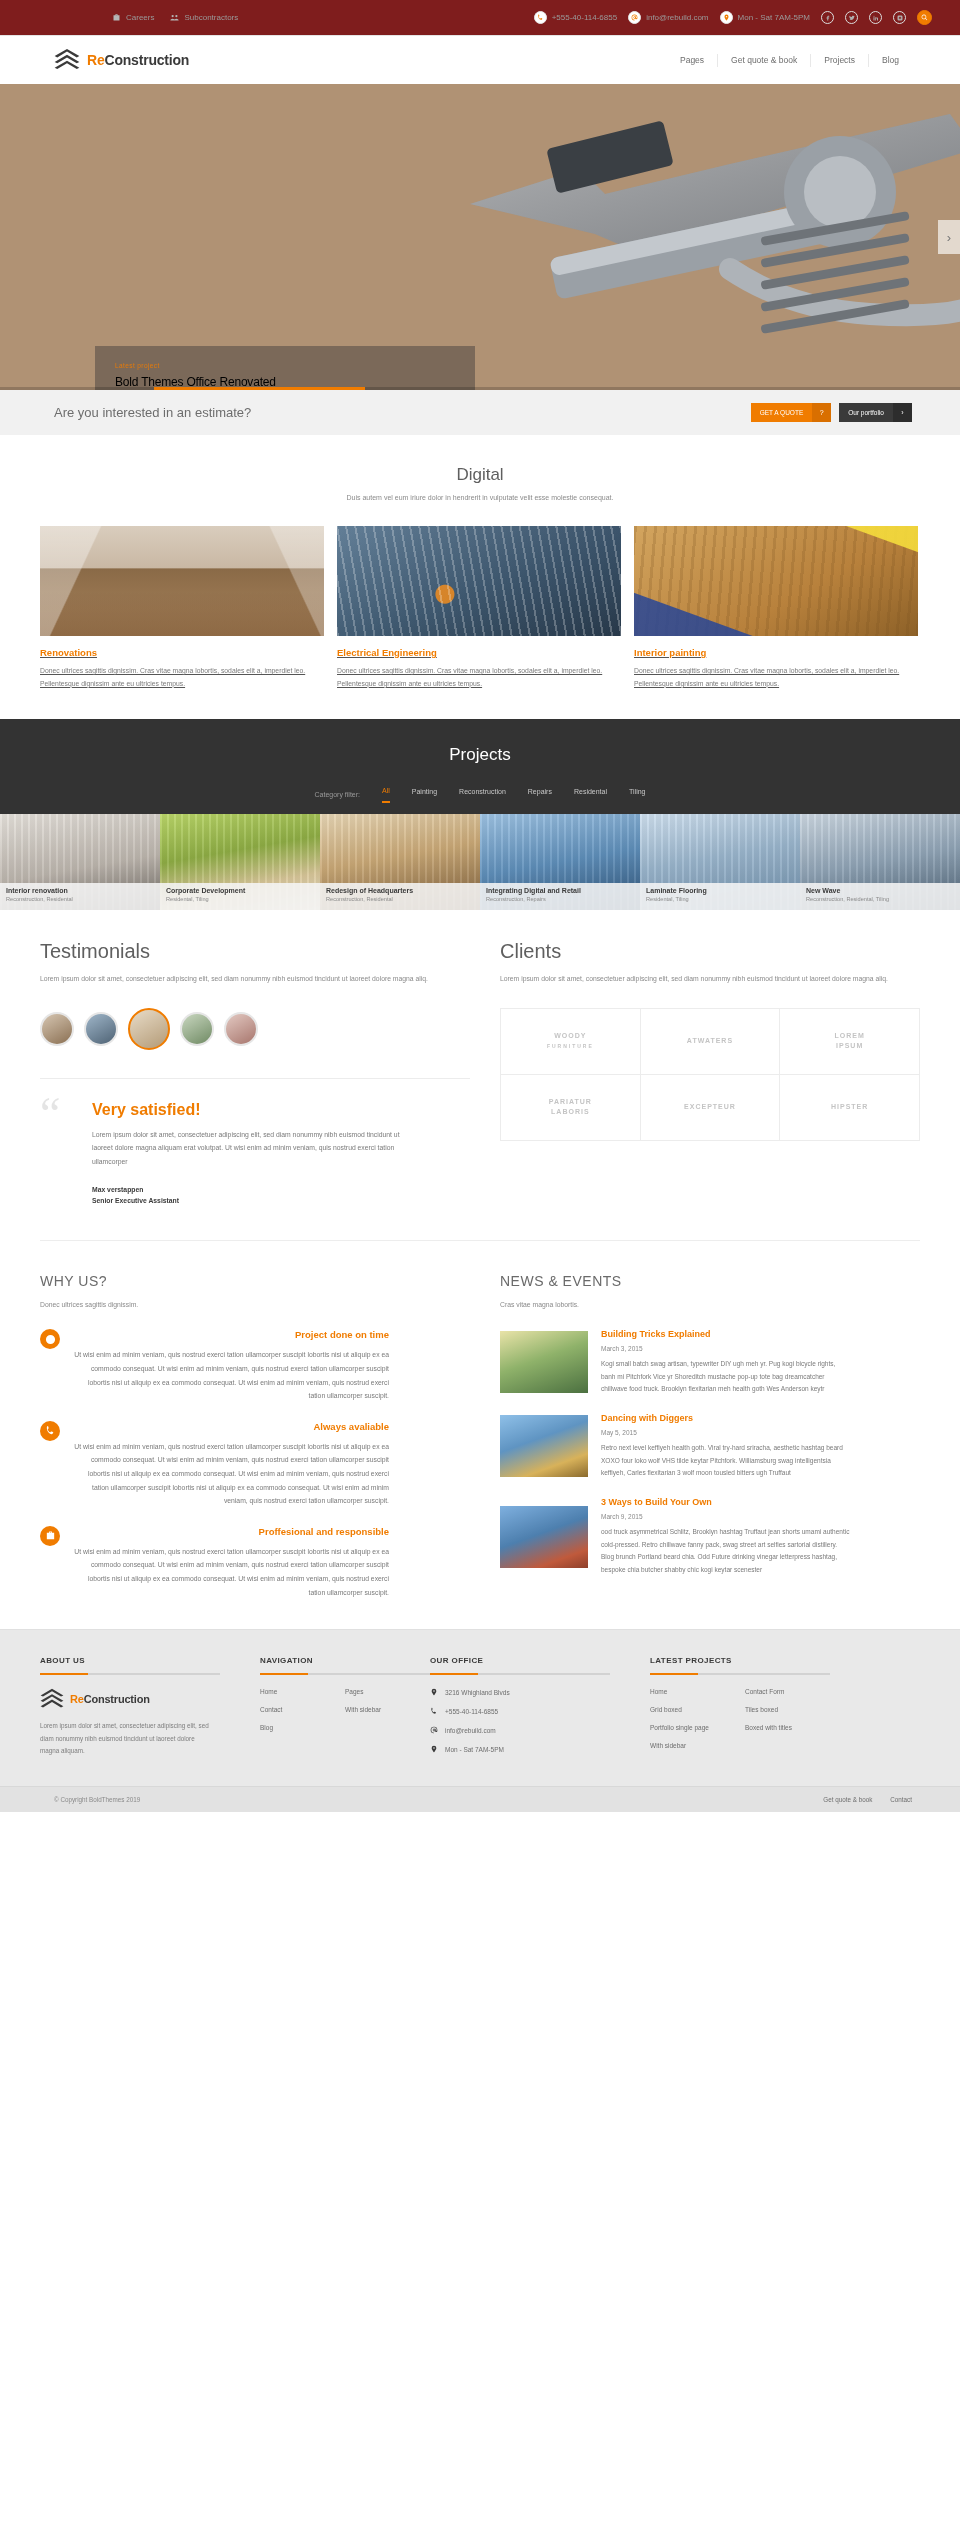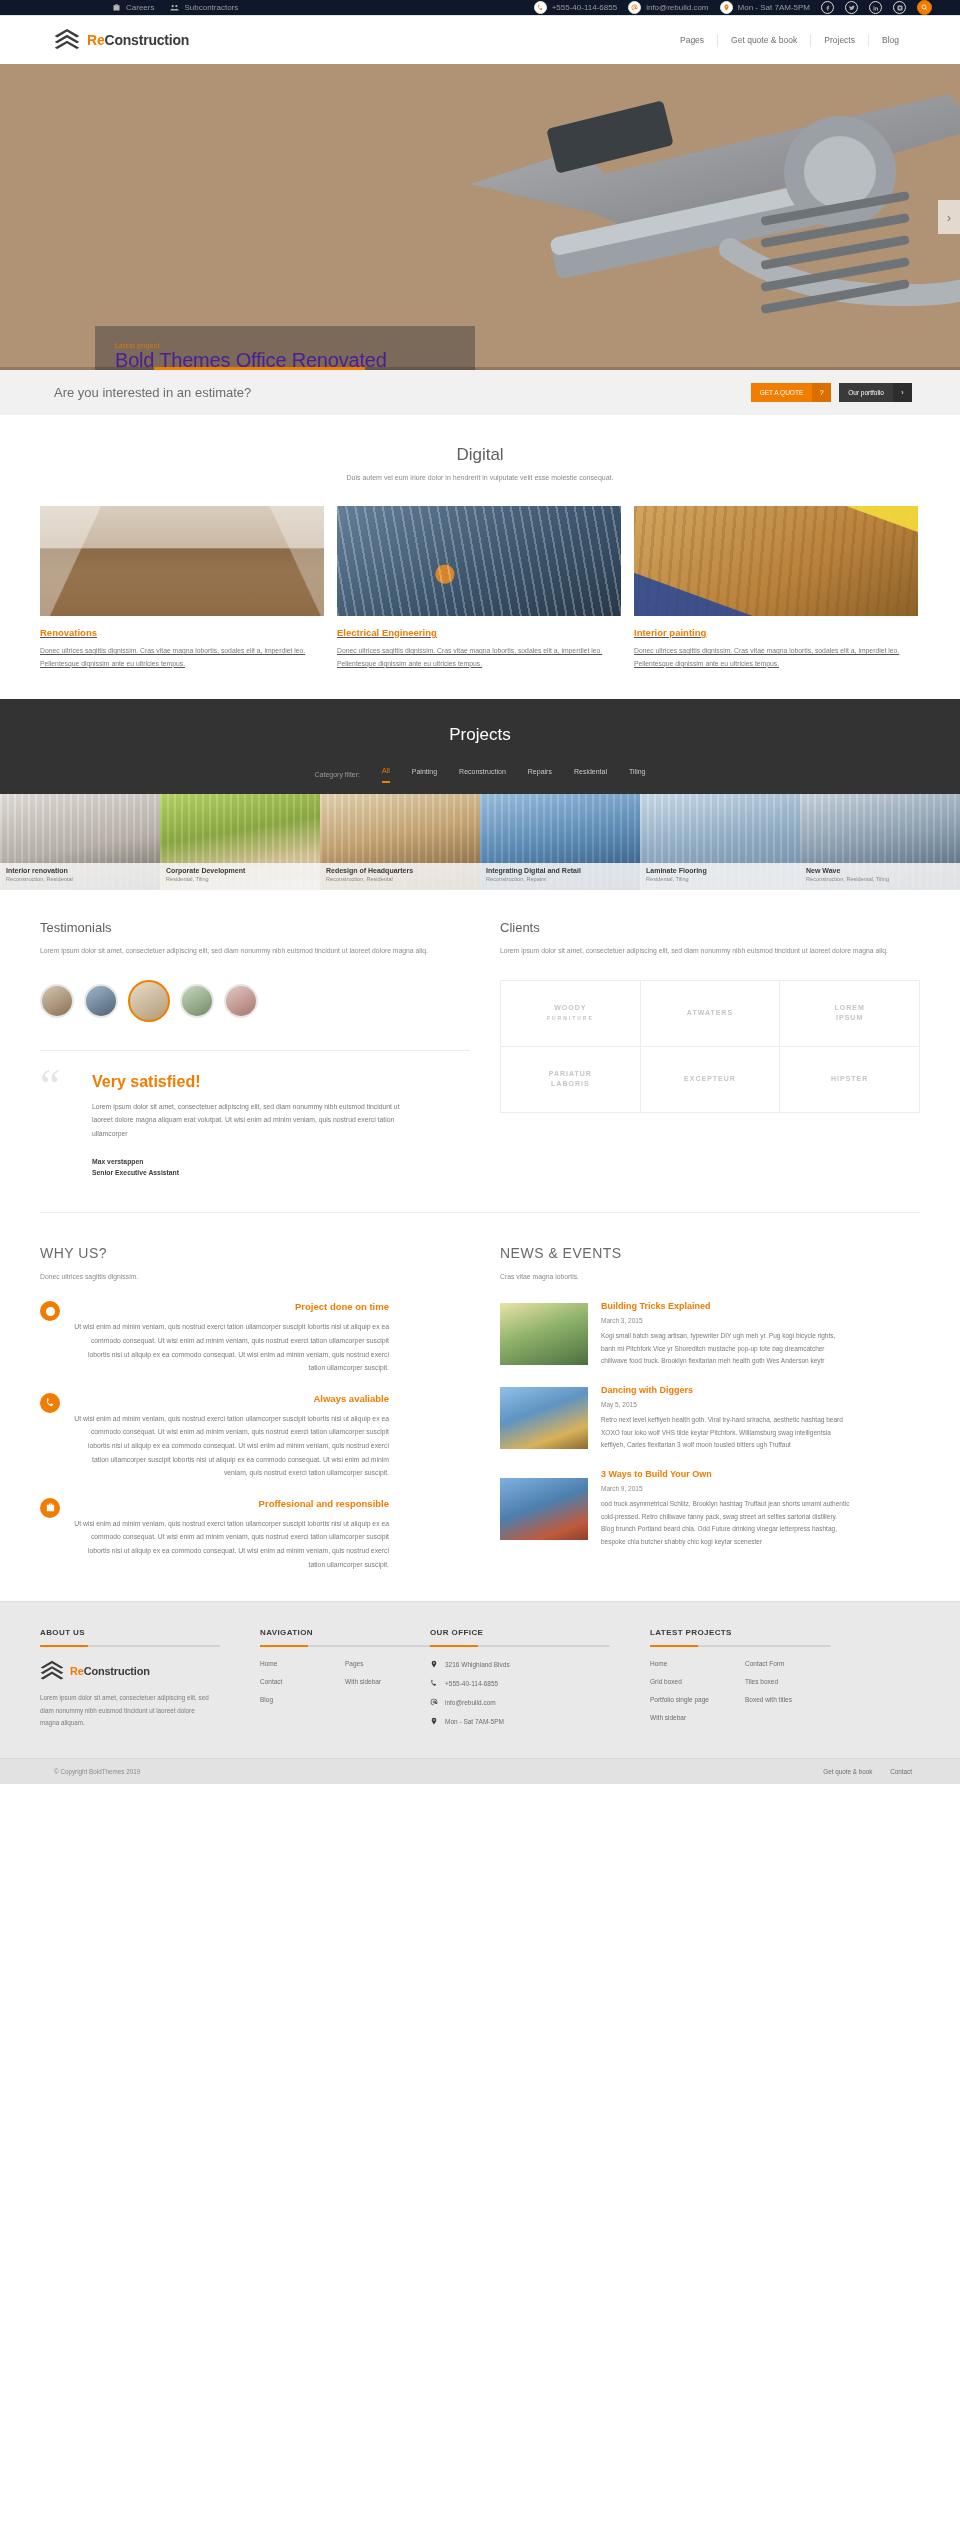--- a/index.html
+++ b/index.html
@@ -6,21 +6,21 @@
   body {
     width: 960px; height: 2526px;
     font-family: "Liberation Sans", sans-serif;
     background: #fff; color: #555; font-size: 12px;
     overflow: hidden;
   }
   .wrap { width: 960px; position: relative; }
   .container { width: 880px; margin: 0 auto; position: relative; }
 
   
-  .topbar { height: 16px; background:#0f172a; border-bottom:1px solid #e4e4e4;
+  .topbar { height: 36px; background:#7f1d1d; border-bottom:1px solid #e4e4e4;
             display:flex; align-items:center; font-size:8px; color:#9a9a9a; }
   .topbar .left { display:flex; align-items:center; gap:16px; margin-left:112px; }
   .topbar .right { display:flex; align-items:center; gap:11px; margin-left:auto; margin-right:28px; }
   .tb-item { display:flex; align-items:center; gap:5px; white-space:nowrap; }
   .tb-ico { width:9px; height:9px; display:inline-block; fill:#b5b5b5; }
   .circ { width:13px; height:13px; border-radius:50%; background:#fff; border:1px solid #e8e8e8;
           display:flex; align-items:center; justify-content:center; }
   .circ svg { width:7px; height:7px; fill:#f07c00; }
   .soc { width:13px; height:13px; border-radius:50%; border:1px solid #ddd;
          display:flex;align-items:center;justify-content:center; }
@@ -48,21 +48,21 @@
      background:
        repeating-linear-gradient(97deg, rgba(90,60,35,.22) 0px, rgba(90,60,35,0) 2px, rgba(255,255,255,.08) 4px, rgba(90,60,35,0) 9px),
        repeating-linear-gradient(93deg, rgba(60,38,20,.18) 0px, rgba(255,240,220,.07) 3px, rgba(60,38,20,0) 11px),
        linear-gradient(170deg,#c9a984 0%, #bb9973 35%, #a8835e 70%, #b89madd 100%),
        linear-gradient(180deg,#c6a684,#ab8761);
   }
   .tool { position:absolute; right:-30px; top:-10px; width:560px; height:330px; }
   .hero-caption { position:absolute; left:95px; top:262px; width:380px; height:150px;
      background:rgba(90,80,72,.62); padding:16px 20px 0 20px; }
   .eyebrow { color:#f07c00; font-size:6.5px; letter-spacing:.4px; opacity:.9; }
-  .hero-h1 { color:#4c1d95; font-size:20px; font-weight:400; letter-spacing:-.2px; }
+  .hero-h1 { color:#000000; font-size:12px; font-weight:400; margin-top:6px; letter-spacing:-.2px; }
   .btn { display:flex; align-items:center; font-size:7px; height:18px; }
   .btn .lbl { padding:0 9px; }
   .btn .cap { width:18px; height:18px; display:flex; align-items:center; justify-content:center;
               font-size:7px; }
   .btn-orange { background:#f07c00; color:#fff; }
   .btn-orange .cap { background:#d96f00; }
   .hero-arrow { position:absolute; right:0; top:50%; transform:translateY(-50%);
       width:22px; height:34px; background:rgba(255,255,255,.65);
       display:flex; align-items:center; justify-content:center; color:#777; font-size:13px; }
   .hero-progress { position:absolute; left:0; bottom:0; height:3px; width:100%; background:rgba(0,0,0,.18); }
@@ -127,21 +127,21 @@
   .p4 { background:linear-gradient(170deg,#9fc4e4,#5f8fba 50%,#2f5377); }
   .p5 { background:linear-gradient(170deg,#cfe0ef,#9bb6cd 45%,#6e8da8); }
   .p6 { background:linear-gradient(170deg,#cdd8e2,#8fa3b5 50%,#4e6274); }
   .proj i.ov { position:absolute; inset:0;
      background:repeating-linear-gradient(90deg, rgba(255,255,255,.10) 0 2px, rgba(0,0,0,.05) 2px 7px); }
 
   
   .sec-test { padding:30px 0 36px; display:flex; }
   .col-test { width:430px; }
   .col-clients { width:420px; margin-left:30px; }
-  .h2 { font-size:13px; font-weight:400; color:#5f5f5f; }
+  .h2 { font-size:20px; font-weight:400; color:#5f5f5f; }
   .lead { font-size:6.8px; color:#8a8a8a; line-height:1.9; margin-top:10px; width:395px; }
   .avatars { display:flex; align-items:center; gap:10px; margin-top:22px; }
   .av { width:34px; height:34px; border-radius:50%; border:2px solid #e6e6e6; overflow:hidden; position:relative; }
   .av.sel { width:42px; height:42px; border:2px solid #f07c00; }
   .a1{background:linear-gradient(150deg,#d6c6b2,#8a6f52);}
   .a2{background:linear-gradient(150deg,#9fb6c9,#4e6274);}
   .a3{background:linear-gradient(150deg,#e8dcc8,#b39a76);}
   .a4{background:linear-gradient(150deg,#c9d7c0,#6f8a63);}
   .a5{background:linear-gradient(150deg,#e3c9c2,#a7756c);}
   .quote-block { display:flex; margin-top:28px; padding-top:22px; border-top:1px solid #ececec; }

